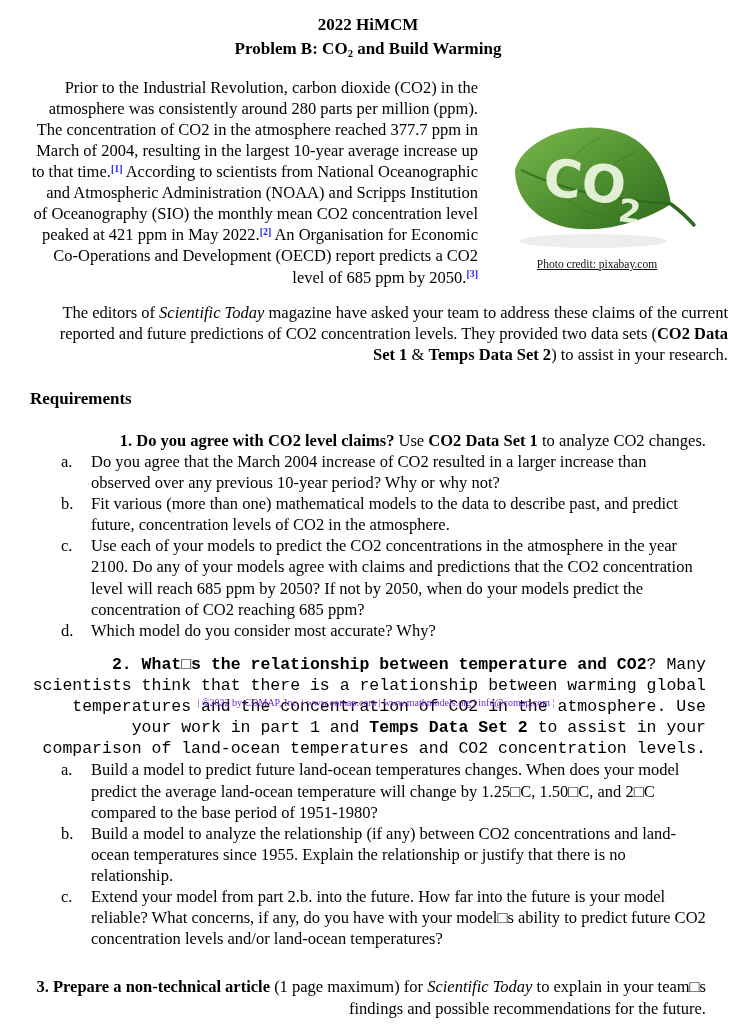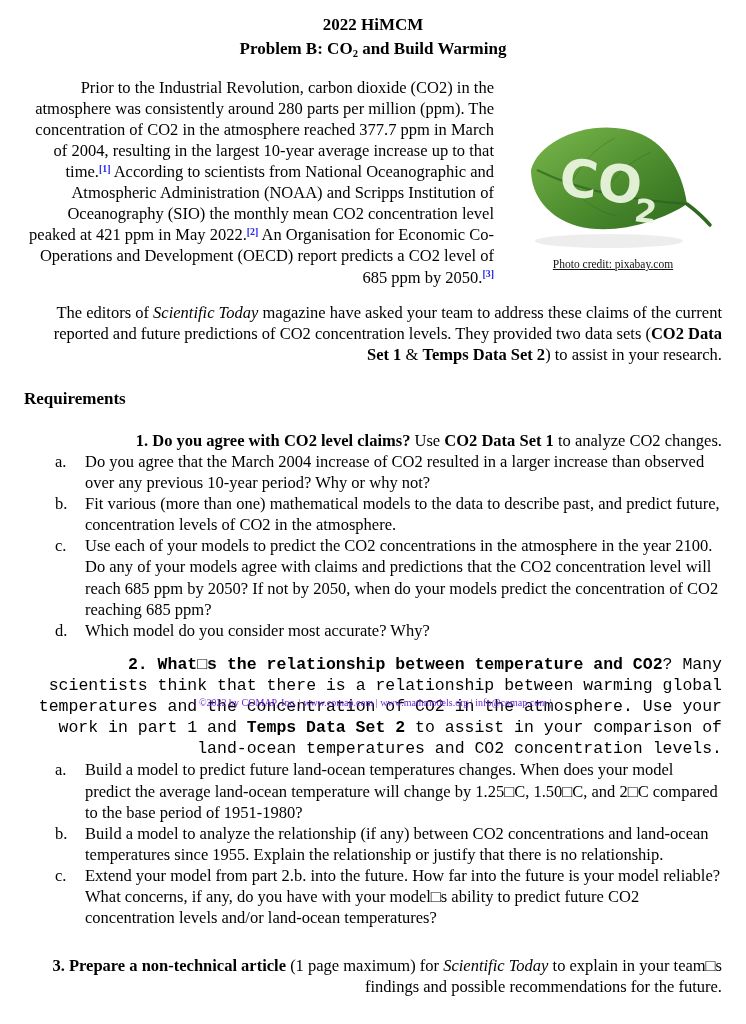--- a/index.html
+++ b/index.html
@@ -8,21 +8,21 @@
   body {
     height: 1024px;
     background: #ffffff;
     color: #000000;
     font-family: "Liberation Serif", "DejaVu Serif", serif;
     font-size: 16.5px;
     line-height: 1.28;
     overflow: hidden;
     position: relative;
   }
-  .page { padding: 13px 24px 0 24px; height: 720px; position: relative; }
+  .page { padding: 13px 40px 0 24px; height: 720px; position: relative; margin-left: 6px; }
 
   
   .doc-title { text-align: center; font-weight: bold; font-size: 17px; line-height: 1.4; }
 
   
   .intro { margin-top: 16px; overflow: hidden; }
   .leaf-figure { float: right; width: 214px; margin: 27px 2px 0 12px; text-align: center; }
   .leaf-svg { width: 204px; height: 150px; display: block; margin: 0 auto; }
   .photo-credit { font-size: 11.5px; margin-top: 3px; color: #111; text-decoration: underline; }
 

